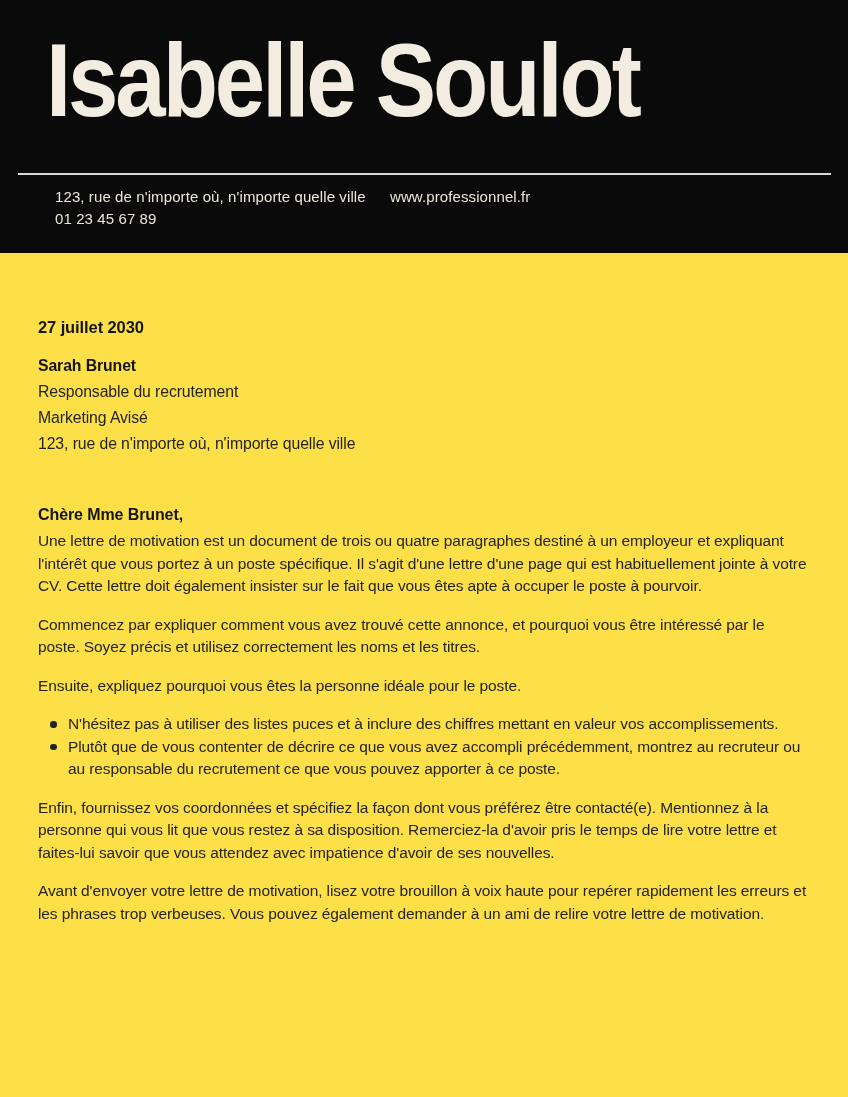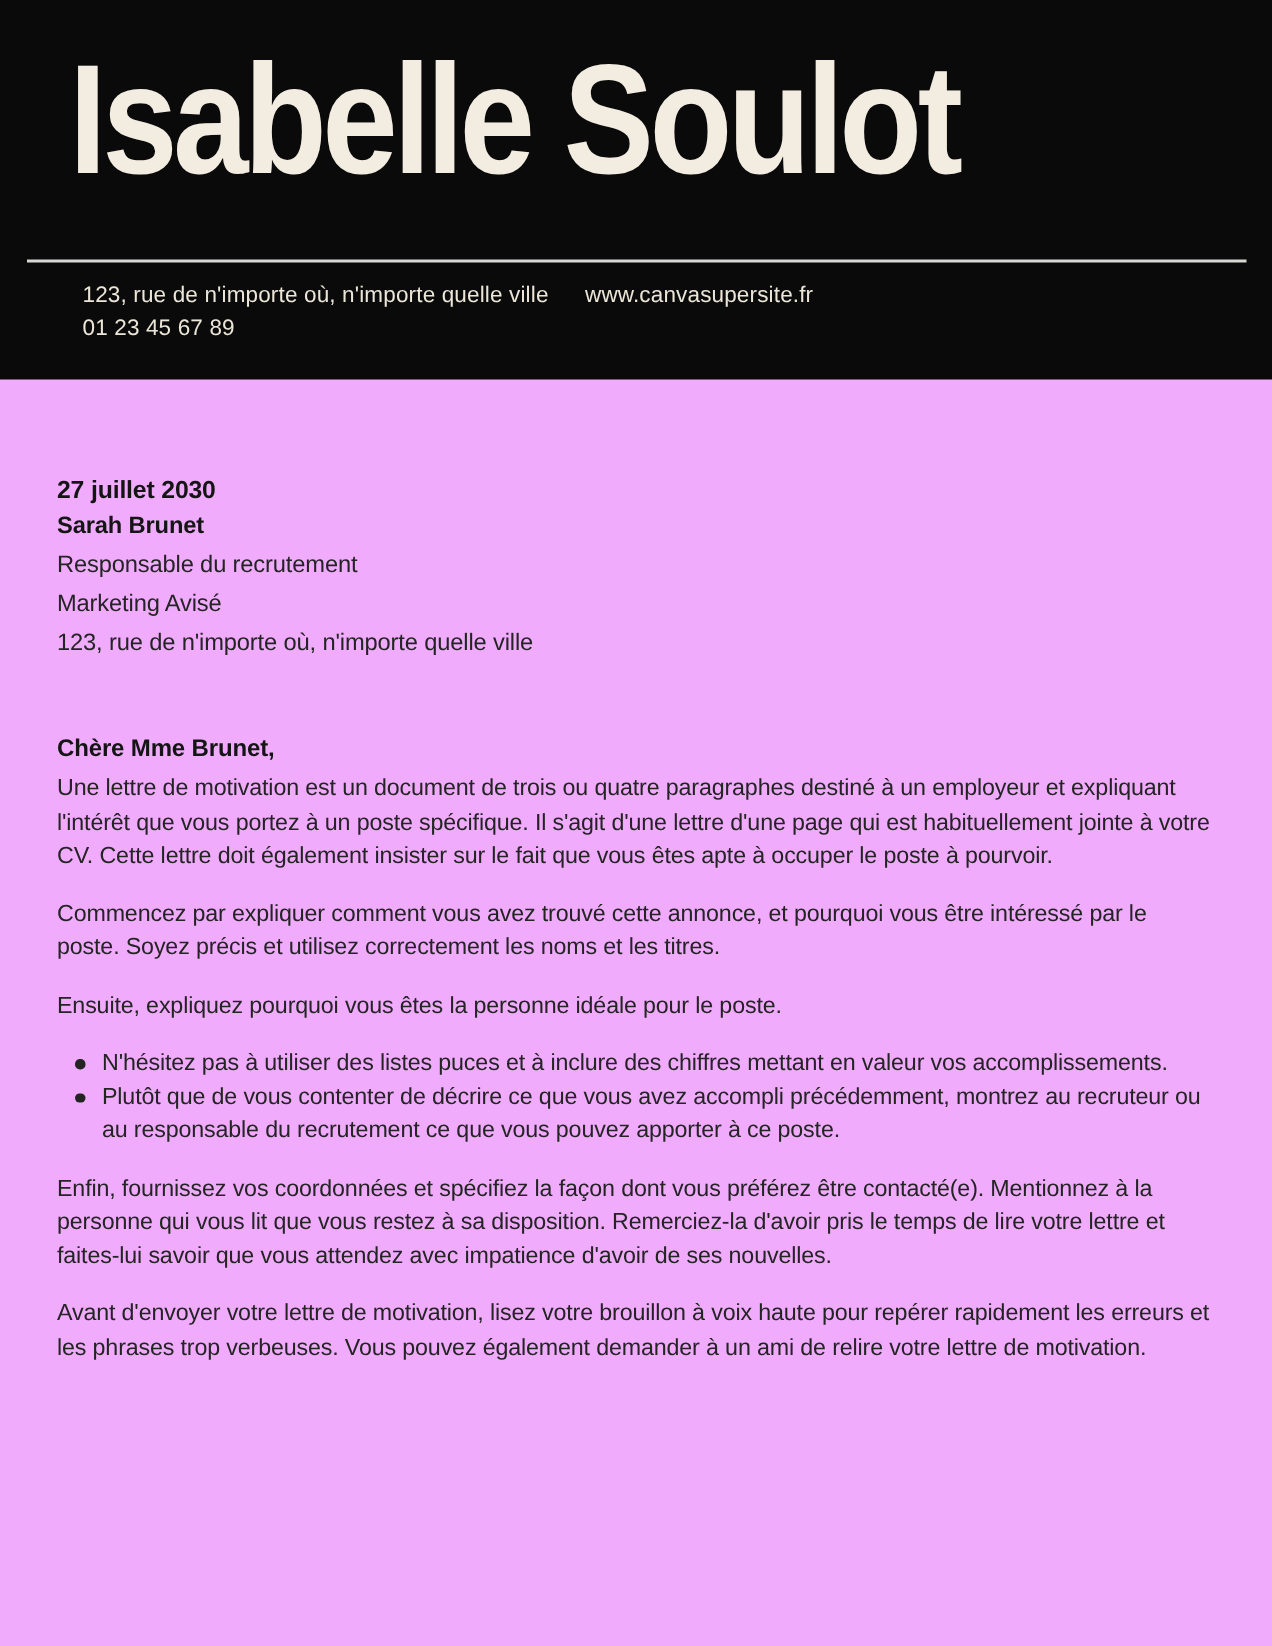--- a/index.html
+++ b/index.html
@@ -6,21 +6,21 @@
   html, body {
     width: 848px;
     height: 1097px;
     background: #ffffff;
     font-family: "Liberation Sans", sans-serif;
     overflow: hidden;
   }
   .page {
     width: 848px;
     height: 1097px;
-    background: #f0abfc;
+    background: #fde047;
     position: relative;
   }
 
   
   .letterhead {
     position: relative;
     width: 848px;
     height: 253px;
     background: #0a0a0a;
   }
@@ -67,21 +67,21 @@
     line-height: 22.5px;
     letter-spacing: -0.1px;
   }
   .letter-date {
     font-weight: 700;
     font-size: 16.5px;
     color: #151515;
     line-height: 20px;
   }
   .recipient-block {
-    margin-top: 1px;
+    margin-top: 16px;
     font-size: 15.8px;
     line-height: 26px;
   }
   .recipient-name {
     font-weight: 700;
     color: #151515;
   }
   .salutation {
     margin-top: 48px;
     font-weight: 700;
@@ -121,21 +121,21 @@
 
   <header class="letterhead">
     <div class="letterhead-name">Isabelle Soulot</div>
     <div class="letterhead-divider"></div>
     <div class="letterhead-contact">
       <div class="contact-col-left">
         <div>123, rue de n'importe où, n'importe quelle ville</div>
         <div>01 23 45 67 89</div>
       </div>
       <div class="contact-col-right">
-        <div>www.canvasupersite.fr</div>
+        <div>www.professionnel.fr</div>
       </div>
     </div>
   </header>
 
   <main class="letter-body">
 
     <div class="letter-date">27 juillet 2030</div>
 
     <div class="recipient-block">
       <div class="recipient-name">Sarah Brunet</div>

